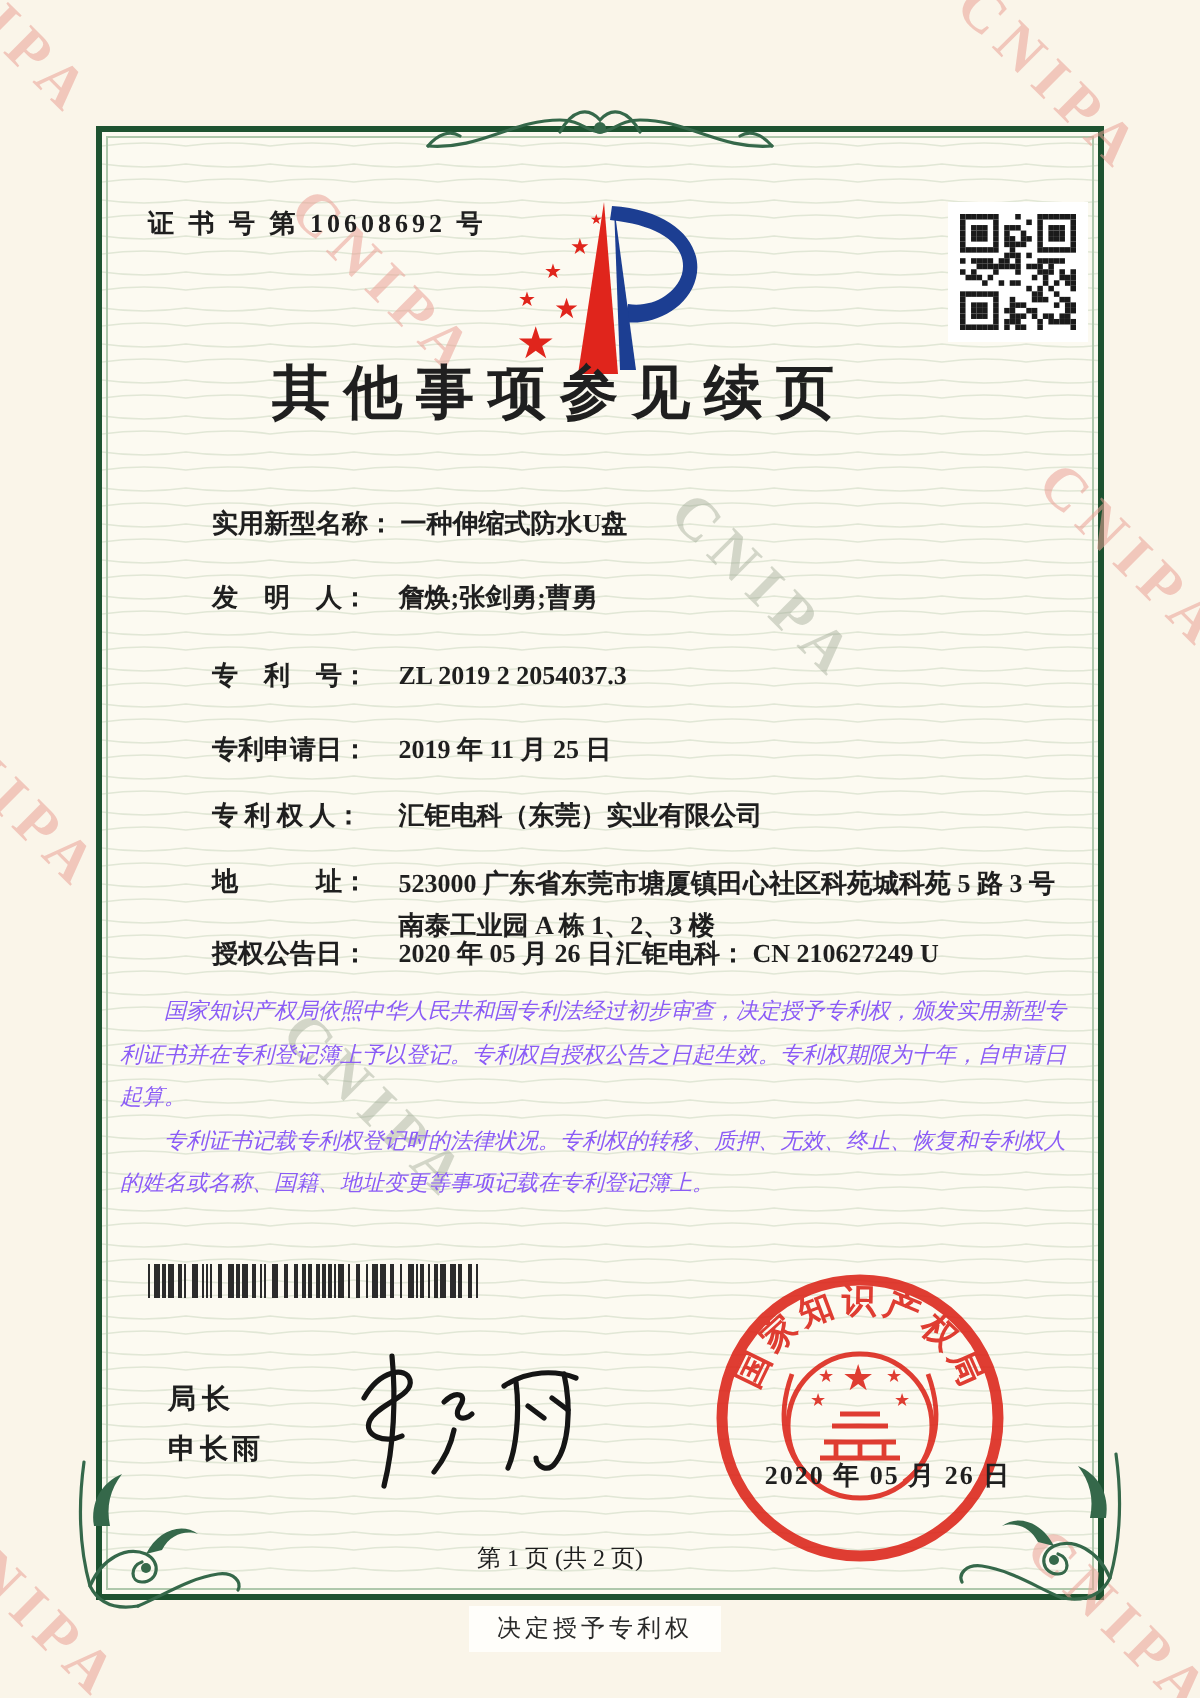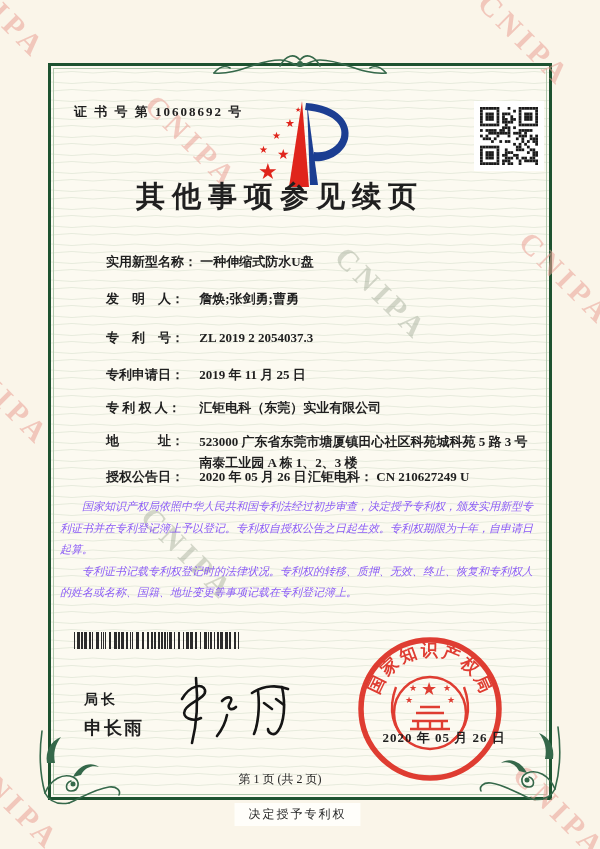--- a/index.html
+++ b/index.html
@@ -43,21 +43,21 @@
   .r6{top:368px}.r7{top:404px}
   .addr-val{display:inline-block;vertical-align:top;line-height:21px;white-space:normal;width:340px;}
   .pair2{position:absolute;left:226px;top:0;}
   .bodytext{
     position:absolute;left:12px;top:433px;width:482px;
     font-size:11px;font-style:italic;line-height:21.5px;color:#8b5cf6;
   }
   .bodytext p{margin:0;text-indent:2em;}
   .barcode{position:absolute;left:26px;top:569px;}
   .bureau-title{position:absolute;left:36px;top:628px;font-size:14px;font-weight:700;letter-spacing:3px;}
-  .bureau-name{position:absolute;left:36px;top:653px;font-size:18px;font-weight:700;letter-spacing:2px;}
+  .bureau-name{position:absolute;left:36px;top:653px;font-size:14px;font-weight:700;letter-spacing:2px;}
   .signature{position:absolute;left:112px;top:610px;}
   .seal{position:absolute;left:302px;top:566px;opacity:.88;z-index:3;}
   .seal-date{position:absolute;left:316px;top:666px;width:160px;font-size:13px;font-weight:700;
     letter-spacing:1px;z-index:4;text-align:center;}
   .page-indicator{position:absolute;left:0;top:708px;width:100%;text-align:center;font-size:12px;}
   .crest{position:absolute;left:162px;top:-12px;}
   .fl{position:absolute;}
   .fl-bl{left:-12px;top:660px;}
   .fl-br{left:426px;top:656px;transform:scaleX(-1);}
   .footer-note{

